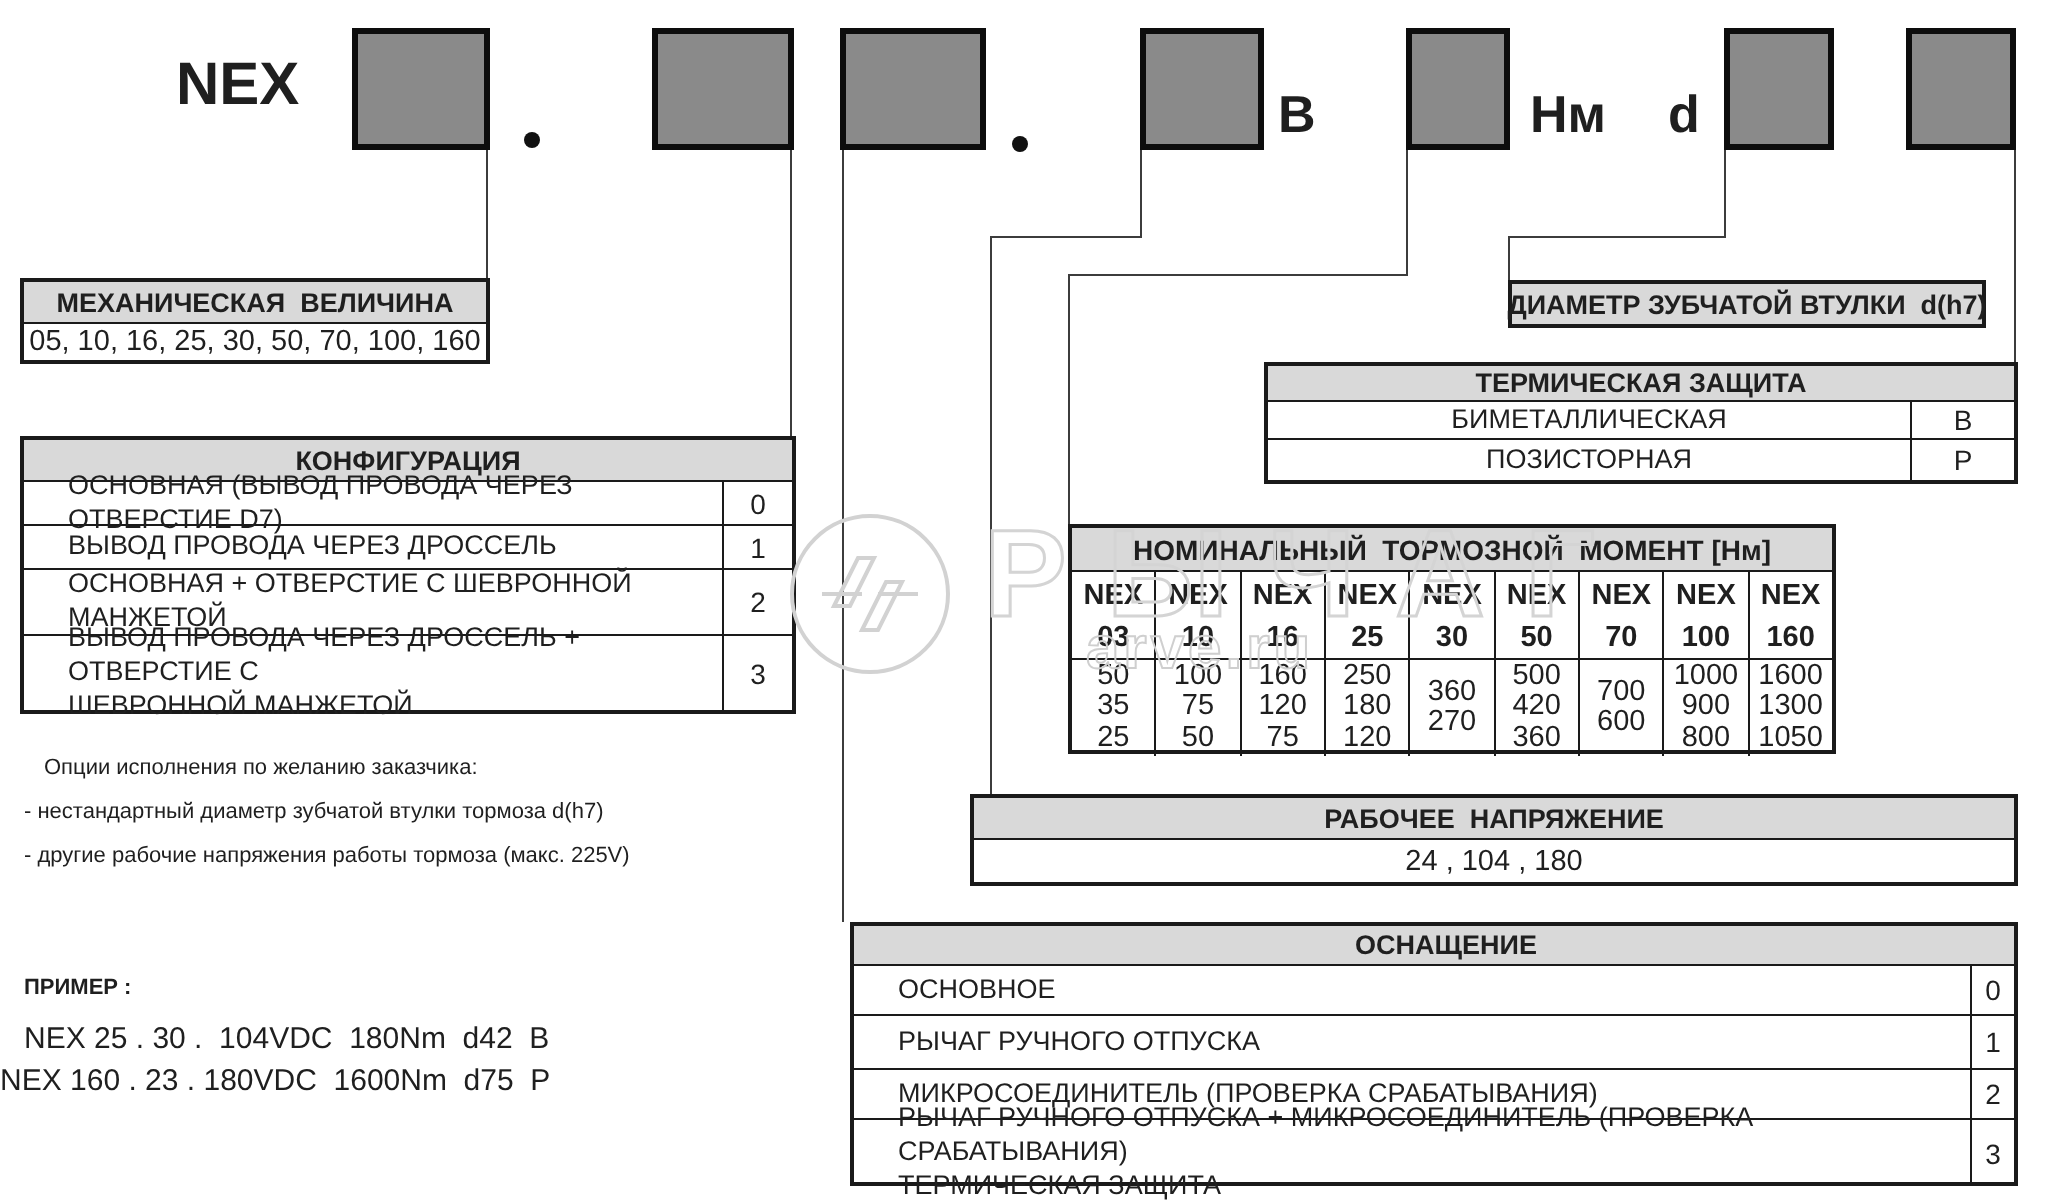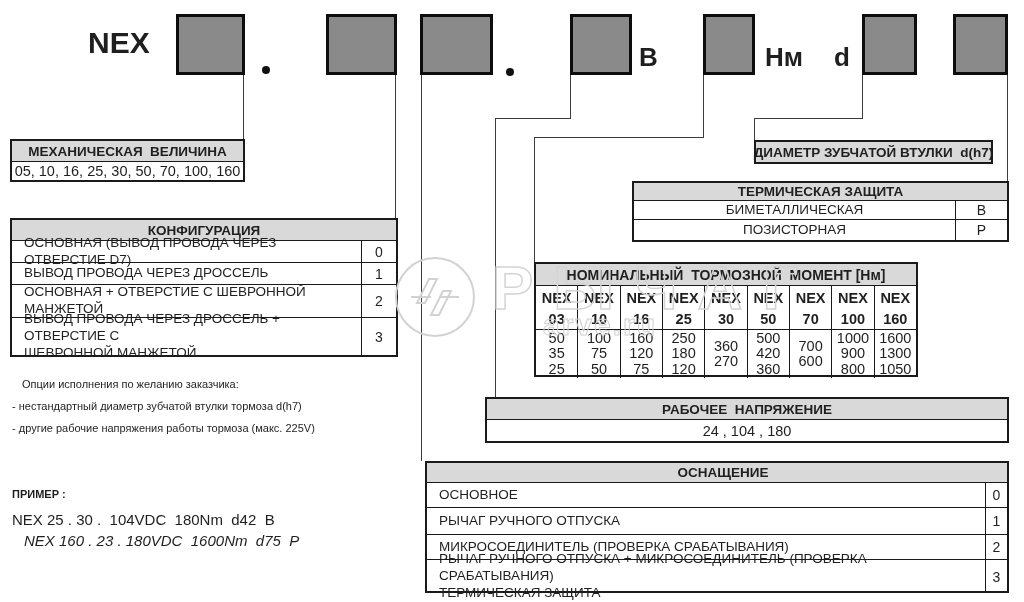--- a/index.html
+++ b/index.html
@@ -12,21 +12,21 @@
   .dot{position:absolute;width:8px;height:8px;background:#111;border-radius:50%;z-index:2;}
   .code-label{position:absolute;font-weight:bold;font-size:26px;z-index:2;}
   
   .ln{position:absolute;background:#3c3c3c;z-index:1;}
   
   .tbl{position:absolute;border:2px solid #1a1a1a;box-sizing:border-box;background:#fff;z-index:3;}
   .thead{background:#d9d9d9;font-weight:bold;text-align:center;border-bottom:1px solid #1a1a1a;
          display:flex;align-items:center;justify-content:center;font-size:13.5px;white-space:pre;box-sizing:border-box;}
   .trow{display:flex;border-bottom:1px solid #1a1a1a;box-sizing:border-box;}
   .trow.last{border-bottom:none;}
-  .cell-label{flex:1;display:flex;align-items:center;padding-left:12px;font-size:13.5px;white-space:pre-line;line-height:1.25;}
+  .cell-label{flex:1;display:flex;align-items:center;padding-left:22px;font-size:13.5px;white-space:pre-line;line-height:1.25;}
   .cell-label.center{justify-content:center;padding-left:0;}
   .cell-code{border-left:1px solid #1a1a1a;display:flex;align-items:center;justify-content:center;font-size:14px;box-sizing:border-box;}
   .vrow{display:flex;align-items:center;justify-content:center;font-size:14.5px;white-space:pre;}
   
   .torque-cols{display:flex;height:92px;}
   .mcol{flex:1;border-right:1px solid #1a1a1a;display:flex;flex-direction:column;box-sizing:border-box;}
   .mcol.last{border-right:none;}
   .mcol-head{height:44px;border-bottom:1px solid #1a1a1a;text-align:center;font-weight:bold;font-size:14.5px;line-height:1.45;padding-top:2px;box-sizing:border-box;}
   .mcol-vals{flex:1;display:flex;flex-direction:column;align-items:center;justify-content:center;font-size:14.5px;line-height:15.5px;}
   
@@ -99,21 +99,21 @@
       <div class="cell-code" style="width:35px;">3</div>
     </div>
   </div>
 
   <div class="txt" style="left:22px;top:378px;">Опции исполнения по желанию заказчика:</div>
   <div class="txt" style="left:12px;top:400px;text-align:right;">- нестандартный диаметр зубчатой втулки тормоза d(h7)</div>
   <div class="txt" style="left:12px;top:422px;">- другие рабочие напряжения работы тормоза (макс. 225V)</div>
 
   <div class="txt b" style="left:12px;top:488px;">ПРИМЕР :</div>
   <div class="txt mono-space" style="left:12px;top:511px;">NEX 25 . 30 .  104VDC  180Nm  d42  B</div>
-  <div class="txt mono-space" style="left:24px;top:532px;font-style:italic;">NEX 160 . 23 . 180VDC  1600Nm  d75  P</div>
+  <div class="txt mono-space" style="left:0;top:532px;">NEX 160 . 23 . 180VDC  1600Nm  d75  P</div>
 
   <div class="tbl" style="left:754px;top:140px;width:239px;height:24px;">
     <div class="thead" style="height:20px;border-bottom:none;">ДИАМЕТР ЗУБЧАТОЙ ВТУЛКИ  d(h7)</div>
   </div>
 
   <div class="tbl" style="left:632px;top:181px;width:377px;height:61px;">
     <div class="thead" style="height:18px;">ТЕРМИЧЕСКАЯ ЗАЩИТА</div>
     <div class="trow" style="height:19px;">
       <div class="cell-label center">БИМЕТАЛЛИЧЕСКАЯ</div>
       <div class="cell-code" style="width:52px;">B</div>

